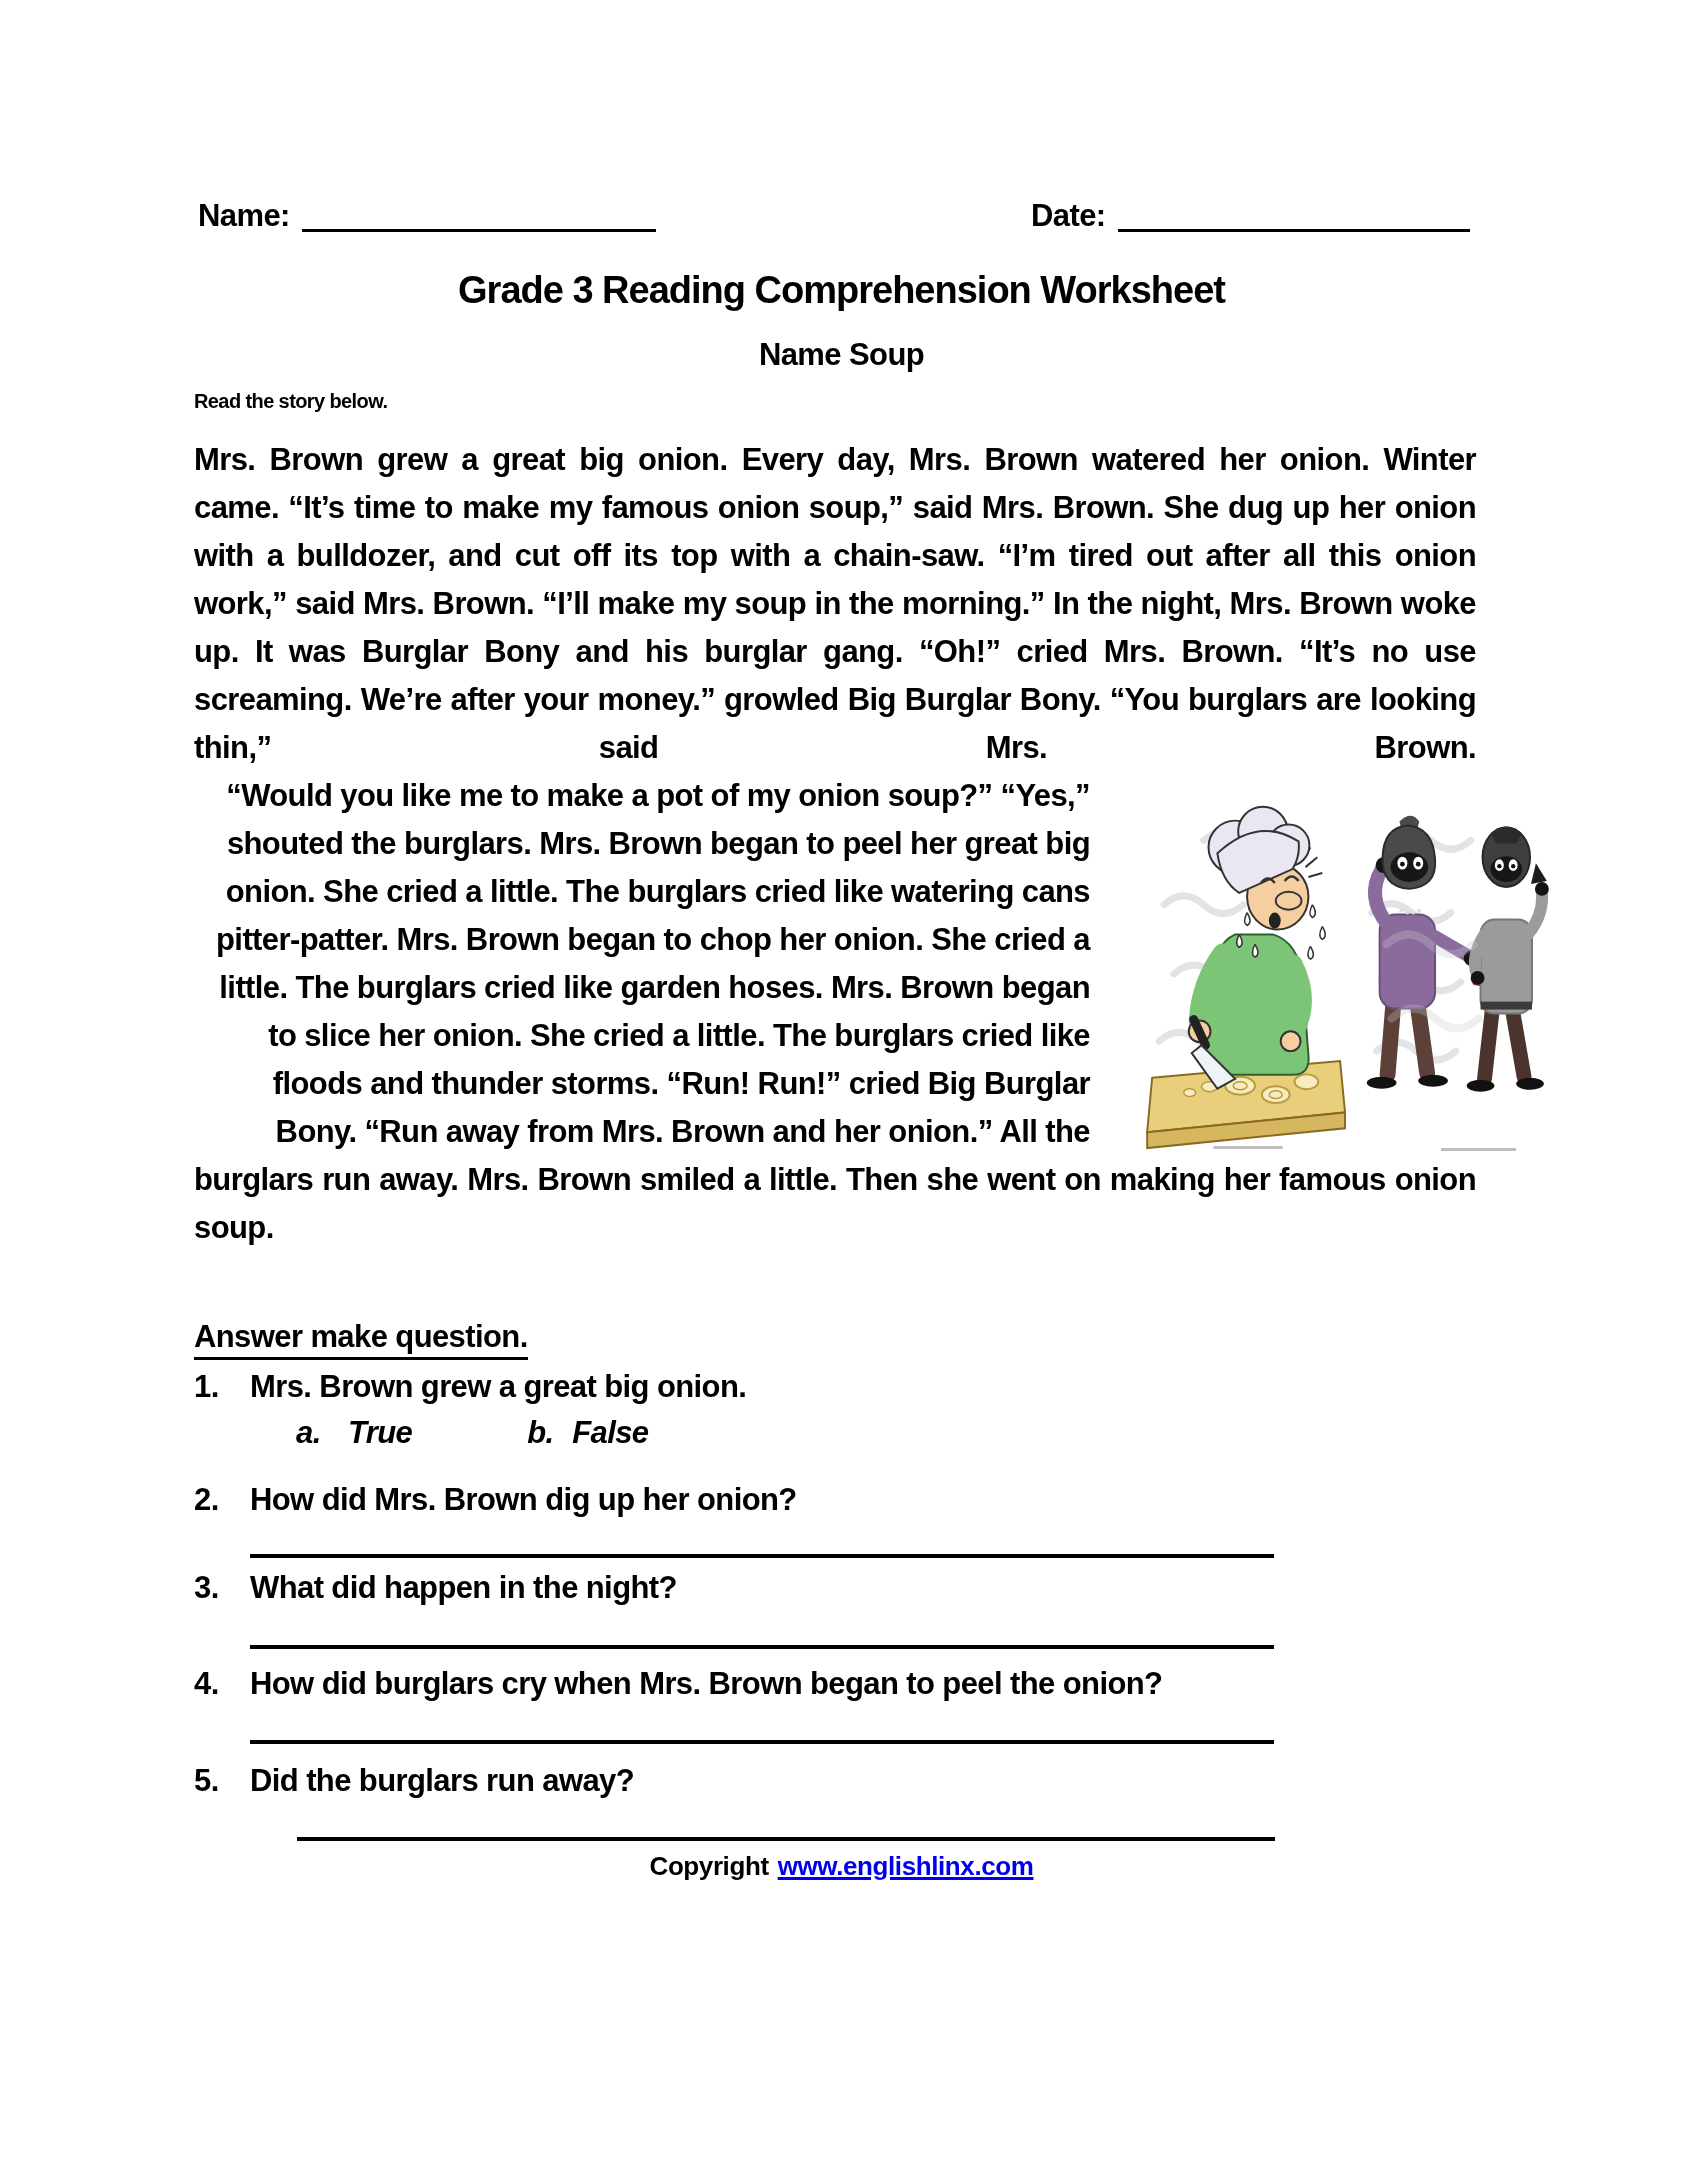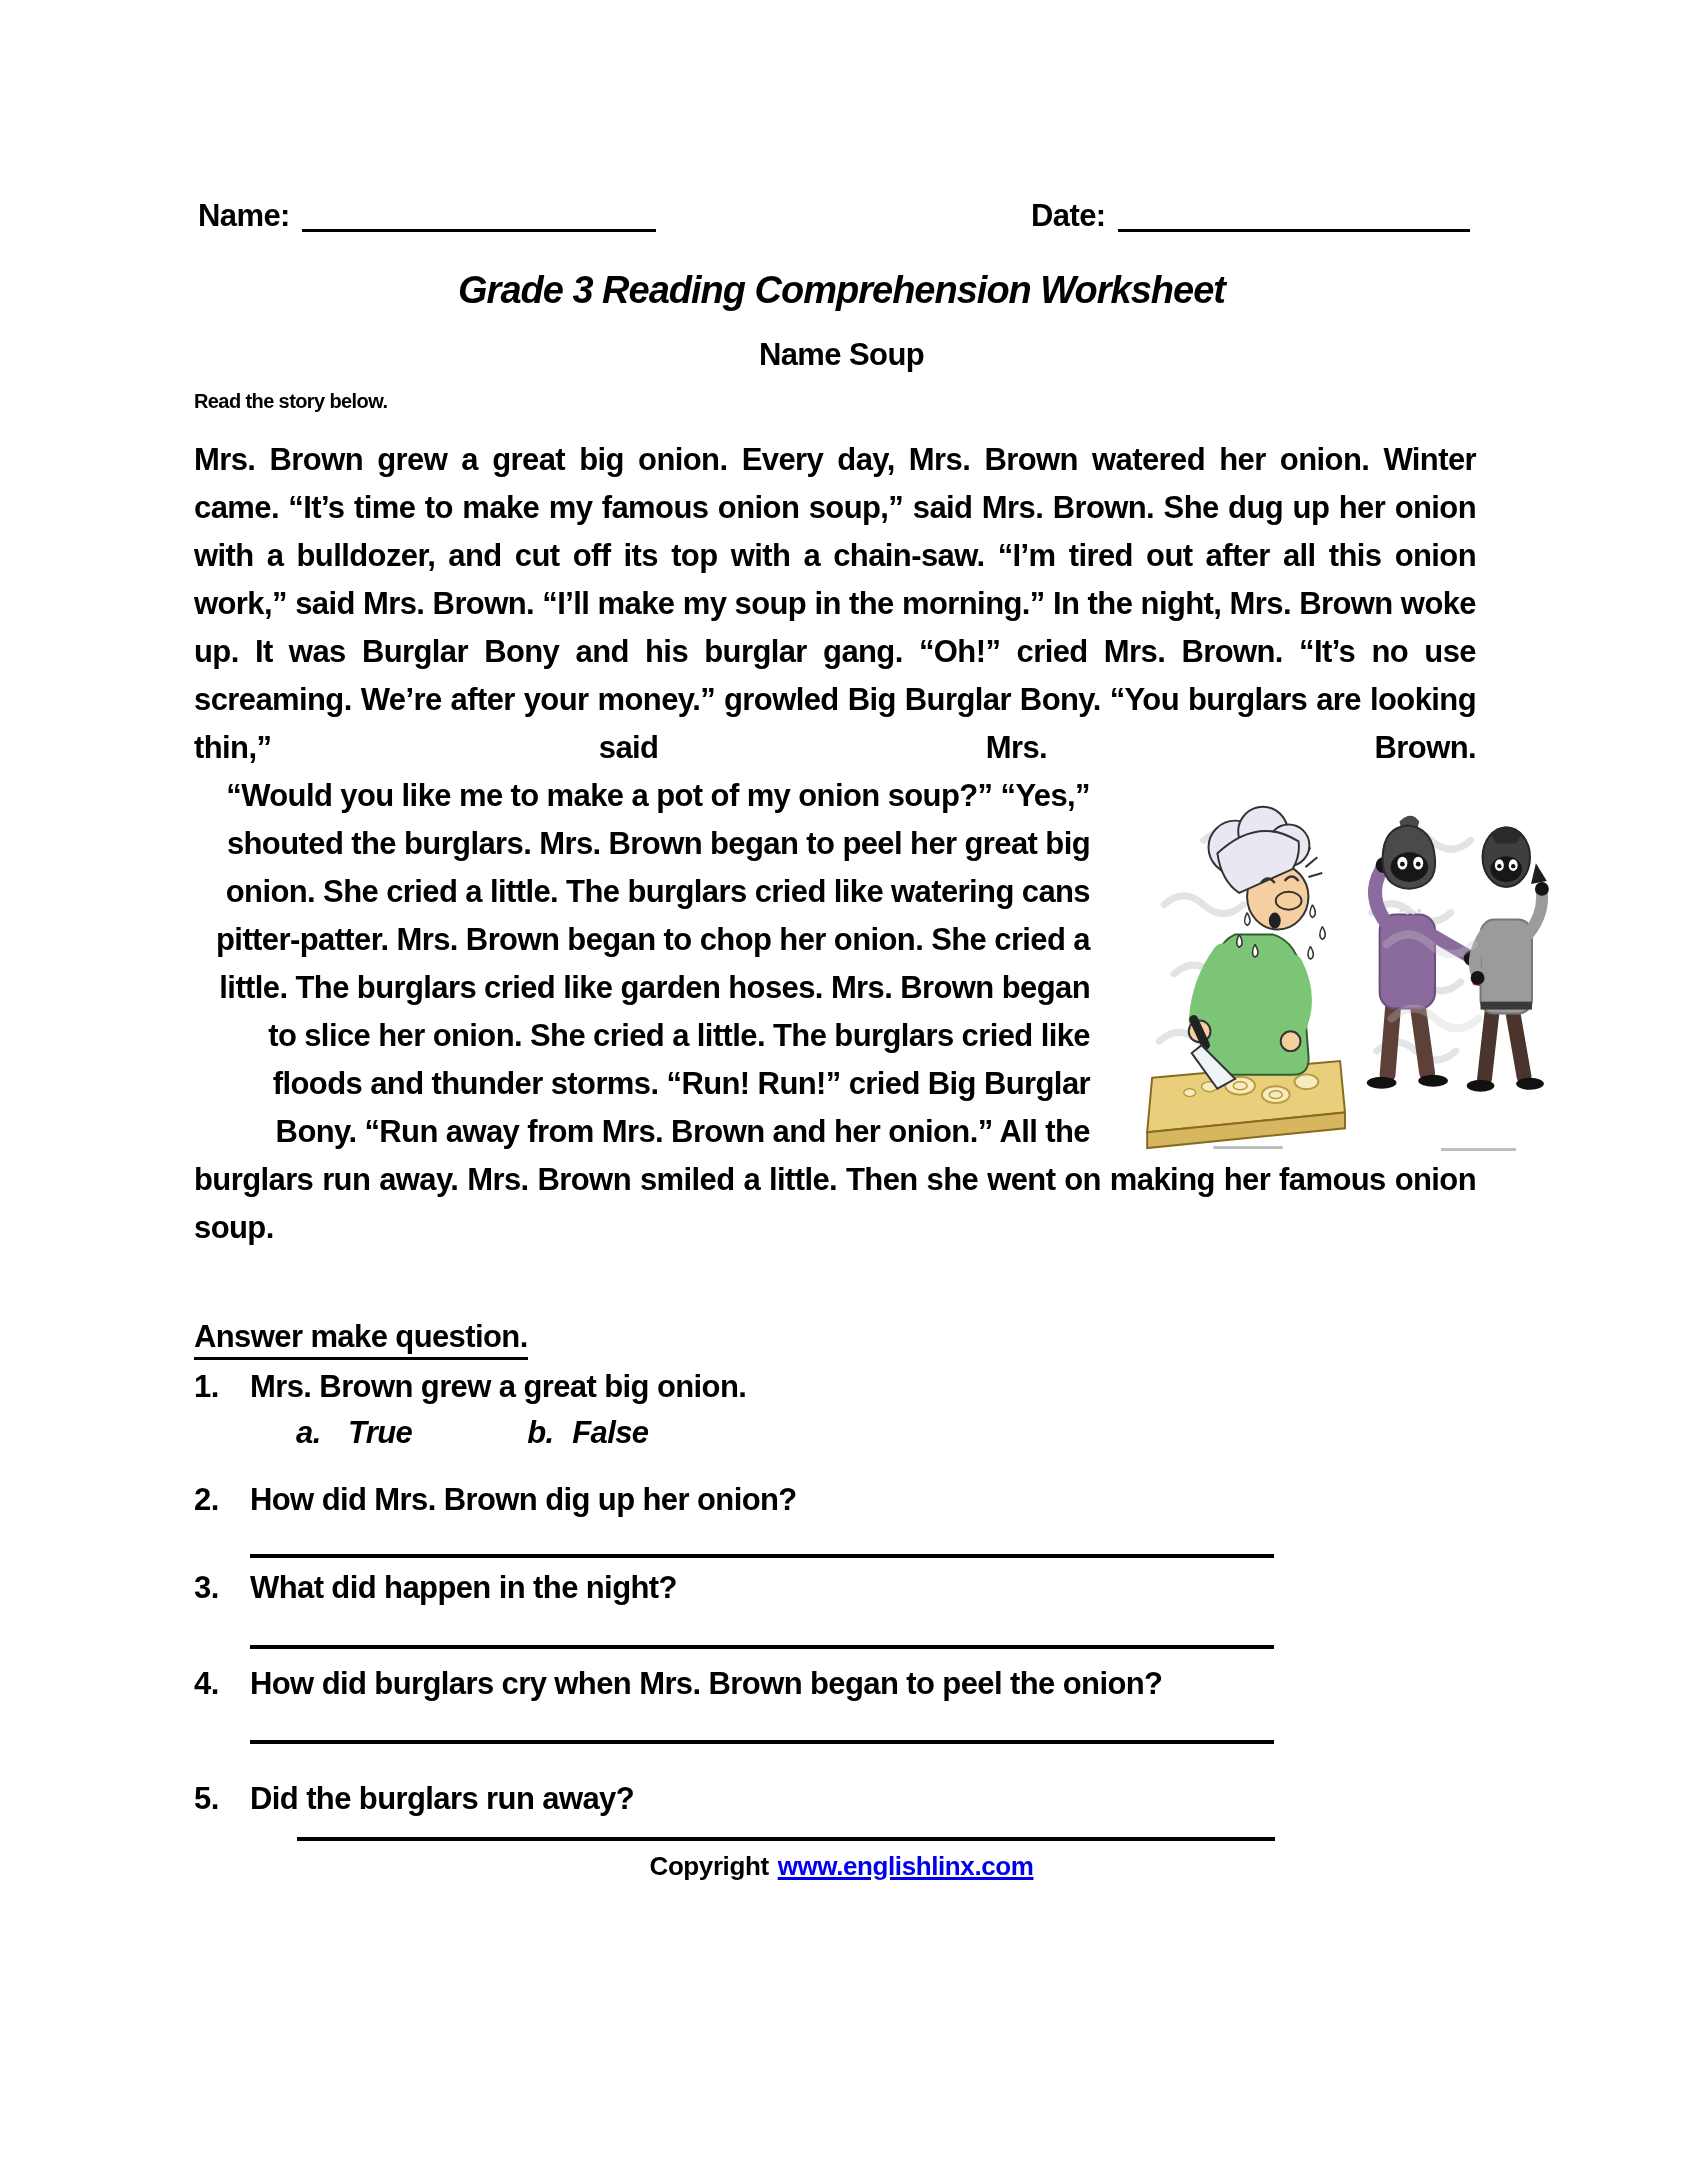--- a/index.html
+++ b/index.html
@@ -14,21 +14,21 @@
   .field { position:absolute; font-size:31px; white-space:nowrap; }
   .blank {
     display:inline-block; height:34px; vertical-align:-6px;
     border-bottom:3px solid #000; margin-left:12px;
   }
   .blank.name { width:354px; }
   .blank.date { width:352px; }
 
   
   .title { position:absolute; left:0; right:0; top:269px; text-align:center;
-           font-size:38px; letter-spacing:-1px;font-style:italic; }
+           font-size:38px; letter-spacing:-1px; }
   .subtitle { position:absolute; left:0; right:0; top:337px; text-align:center;
               font-size:31px; }
   .instruction { position:absolute; left:194px; top:390px; font-size:20px; }
 
   
   .story { position:absolute; left:194px; top:436px; width:1282px;
            font-size:31px; line-height:48px; }
   .story p { margin:0; }
   .story .p1 { text-align:justify; text-align-last:justify; }
   .story .p2 { width:896px; text-align:right; }
@@ -204,21 +204,21 @@
   <div class="qrow" style="top:1565px;">
     <span class="qnum">3.</span><span>What did happen in the night?</span>
   </div>
   <div class="answer-line al-2"></div>
 
   <div class="qrow" style="top:1661px;">
     <span class="qnum">4.</span><span>How did burglars cry when Mrs. Brown began to peel the onion?</span>
   </div>
   <div class="answer-line al-3"></div>
 
-  <div class="qrow" style="top:1758px;margin-top:18px;">
+  <div class="qrow" style="top:1758px;">
     <span class="qnum">5.</span><span>Did the burglars run away?</span>
   </div>
   <div class="answer-line al-4"></div>
 
   <div class="footer">
     <span>Copyright</span><a href="www.englishlinx.com">www.englishlinx.com</a>
   </div>
 
 </div>
 

